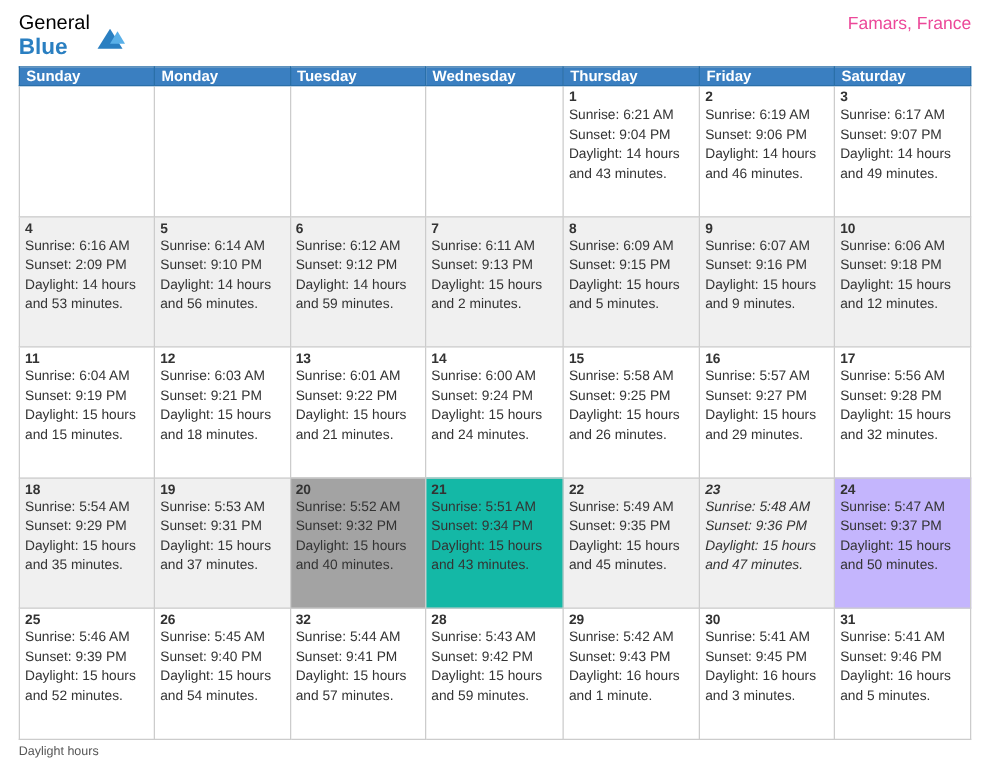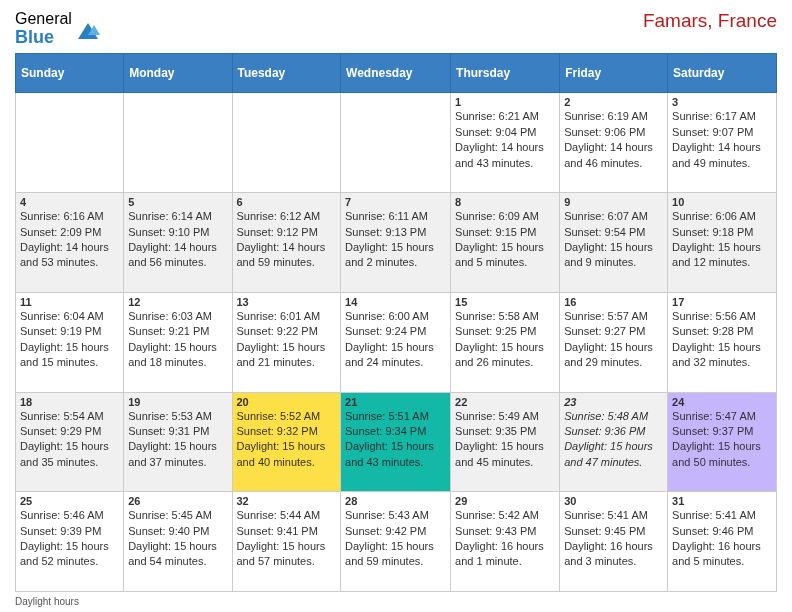--- a/index.html
+++ b/index.html
@@ -48,34 +48,34 @@
     .title-block {
       text-align: right;
     }
     .month-title {
       font-size: 32px;
       font-weight: bold;
       color: #333;
       line-height: 1.1;
     }
     .location {
-      font-size: 19px;
-      color: #b91c1c;
+      font-size: 14px;
+      color: #ec4899;
     }
     .calendar {
       width: 100%;
       border-collapse: collapse;
       flex: 1;
     }
     .calendar th {
       background: #3a7fc1;
       color: #fff;
       font-size: 12px;
       font-weight: bold;
-      padding: 12px 5px;
+      padding: 0 5px;
       text-align: left;
       border: 1px solid #2a6fa8;
     }
     .calendar td {
       border: 1px solid #ccc;
       vertical-align: top;
       padding: 3px 4px;
       width: 113px;
       height: 80px;
       font-size: 9.5px;
@@ -198,21 +198,21 @@
           <td style="background: rgb(240, 240, 240);">
             <span class="day-num">8</span>
             <div class="day-info" style="white-space: pre-line;">Sunrise: 6:09 AM
 Sunset: 9:15 PM
 Daylight: 15 hours
 and 5 minutes.</div>
           </td>
           <td style="background: rgb(240, 240, 240);">
             <span class="day-num">9</span>
             <div class="day-info" style="white-space: pre-line;">Sunrise: 6:07 AM
-Sunset: 9:54 PM
+Sunset: 9:16 PM
 Daylight: 15 hours
 and 9 minutes.</div>
           </td>
           <td style="background: rgb(240, 240, 240);">
             <span class="day-num">10</span>
             <div class="day-info" style="white-space: pre-line;">Sunrise: 6:06 AM
 Sunset: 9:18 PM
 Daylight: 15 hours
 and 12 minutes.</div>
           </td>
@@ -276,21 +276,21 @@
 Daylight: 15 hours
 and 35 minutes.</div>
           </td>
           <td style="background: rgb(240, 240, 240);">
             <span class="day-num">19</span>
             <div class="day-info" style="white-space: pre-line;">Sunrise: 5:53 AM
 Sunset: 9:31 PM
 Daylight: 15 hours
 and 37 minutes.</div>
           </td>
-          <td style="background: #fde047;">
+          <td style="background: #a3a3a3;">
             <span class="day-num">20</span>
             <div class="day-info" style="white-space: pre-line;">Sunrise: 5:52 AM
 Sunset: 9:32 PM
 Daylight: 15 hours
 and 40 minutes.</div>
           </td>
           <td style="background: #14b8a6;">
             <span class="day-num">21</span>
             <div class="day-info" style="white-space: pre-line;">Sunrise: 5:51 AM
 Sunset: 9:34 PM

